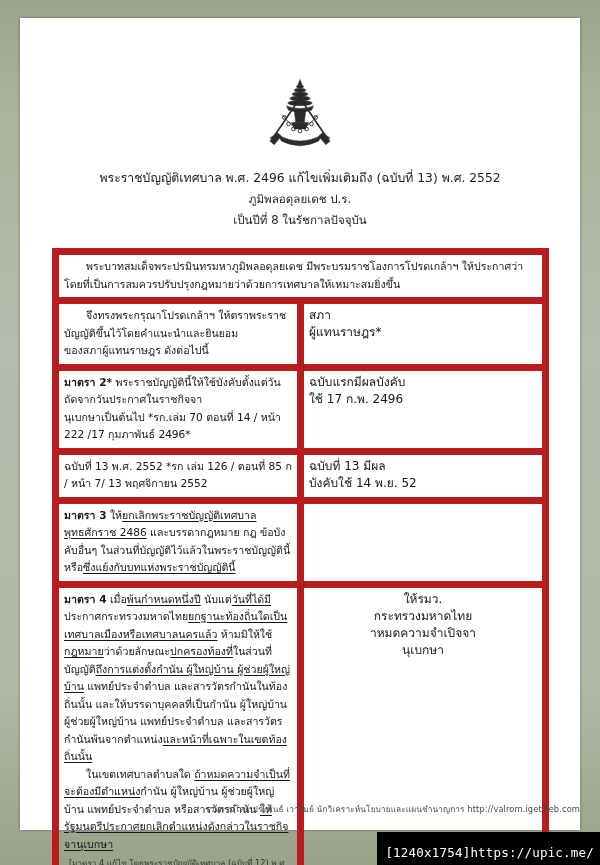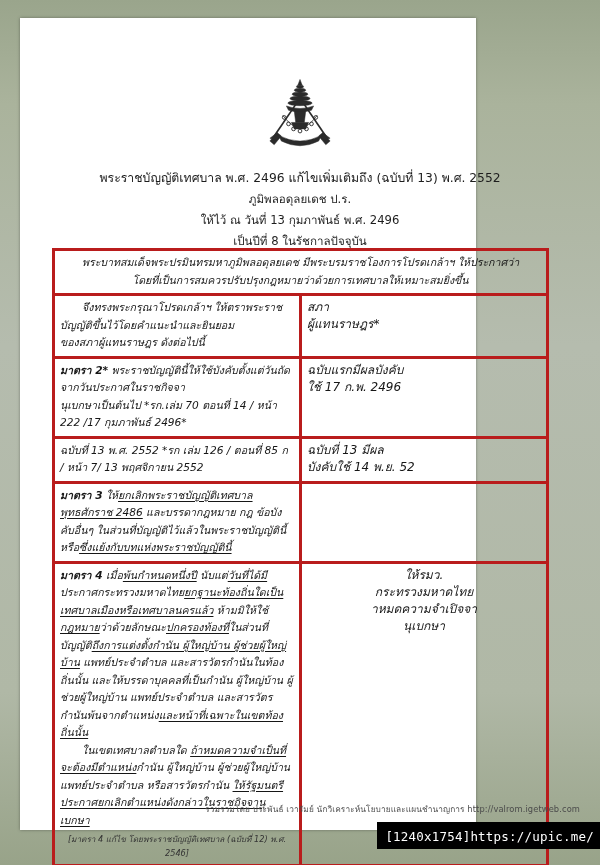--- a/index.html
+++ b/index.html
@@ -17,21 +17,21 @@
   .page-frame {
     position: relative;
     width: 600px;
     height: 865px;
     background: linear-gradient(180deg, #9aa58c 0%, #aab39c 12%, #b5bcae 40%, #b0b8a6 80%, #98a389 100%);
   }
   .paper {
     position: absolute;
     left: 20px;
     top: 18px;
-    width: 456px;
+    width: 560px;
     height: 812px;
     background: #ffffff;
     box-shadow: 0 0 3px rgba(0,0,0,0.35);
   }
 
   
   .emblem-wrap {
     position: absolute;
     left: 0;
     top: 60px;
@@ -66,35 +66,34 @@
   
   .law-table {
     position: absolute;
     left: 32px;
     top: 230px;
     width: 497px;
     border-collapse: collapse;
     table-layout: fixed;
   }
   .law-table td {
-    border: 3px solid #b91c1c;
+    border: 7px solid #b91c1c;
     vertical-align: top;
     padding: 3px 5px 4px 5px;
     color: #161616;
     font-size: 10.6px;
     line-height: 17.5px;
-    font-style: italic;
   }
   .law-table td.body-cell { width: 398px; margin-top: 32px; }
   .law-table td.note-cell { width: 99px; font-size: 12px; line-height: 17px; }
   .law-table td.note-cell.center { text-align: center; }
   .law-table td.full { }
 
   .p-indent { text-indent: 22px; }
-  .p-center { text-align: center; }
+  .p-center { }
   b.art { font-weight: bold; }
   u.ul { text-decoration: underline; text-underline-offset: 2px; }
   .footnote {
     text-align: center;
     font-size: 8.2px;
     line-height: 14px;
     color: #333;
     margin-top: 3px;
   }
 
@@ -107,27 +106,27 @@
     text-align: right;
     font-size: 8.3px;
     color: #4b4b4b;
     letter-spacing: 0.1px;
   }
 
   
   .badge {
     position: absolute;
     right: 0;
-    bottom: 16px;
+    bottom: 0;
     background: #000000;
     color: #ffffff;
     font-family: "DejaVu Sans Mono", "Liberation Mono", monospace;
     font-size: 12.5px;
     line-height: 18px;
-    padding: 6px 6px 3px 8px;
+    padding: 12px 6px 3px 8px;
     letter-spacing: 0.2px;
     white-space: nowrap;
   }
 </style>
 </head>
 <body>
 
 <div class="page-frame">
 
   <div class="paper">
@@ -168,21 +167,20 @@
 
           <path d="M26,78 l-8,6 9,3 5,-5 z"></path>
           <path d="M94,78 l8,6 -9,3 -5,-5 z"></path>
         </g>
       </svg>
     </div>
 
     <div class="heading">
       <div class="h-line">พระราชบัญญัติเทศบาล พ.ศ. 2496 แก้ไขเพิ่มเติมถึง (ฉบับที่ 13) พ.ศ. 2552</div>
       <div class="h-line small">ภูมิพลอดุลยเดช ป.ร.</div>
-      <div class="h-line small">ให้ไว้ ณ วันที่ 13 กุมภาพันธ์ พ.ศ. 2496</div>
       <div class="h-line small">เป็นปีที่ 8 ในรัชกาลปัจจุบัน</div>
     </div>
 
     <table class="law-table">
       <tbody>
 
         <tr>
           <td class="full" colspan="2">
             <div class="p-indent">พระบาทสมเด็จพระปรมินทรมหาภูมิพลอดุลยเดช มีพระบรมราชโองการโปรดเกล้าฯ ให้ประกาศว่า</div>
             <div class="p-center">โดยที่เป็นการสมควรปรับปรุงกฎหมายว่าด้วยการเทศบาลให้เหมาะสมยิ่งขึ้น</div>

